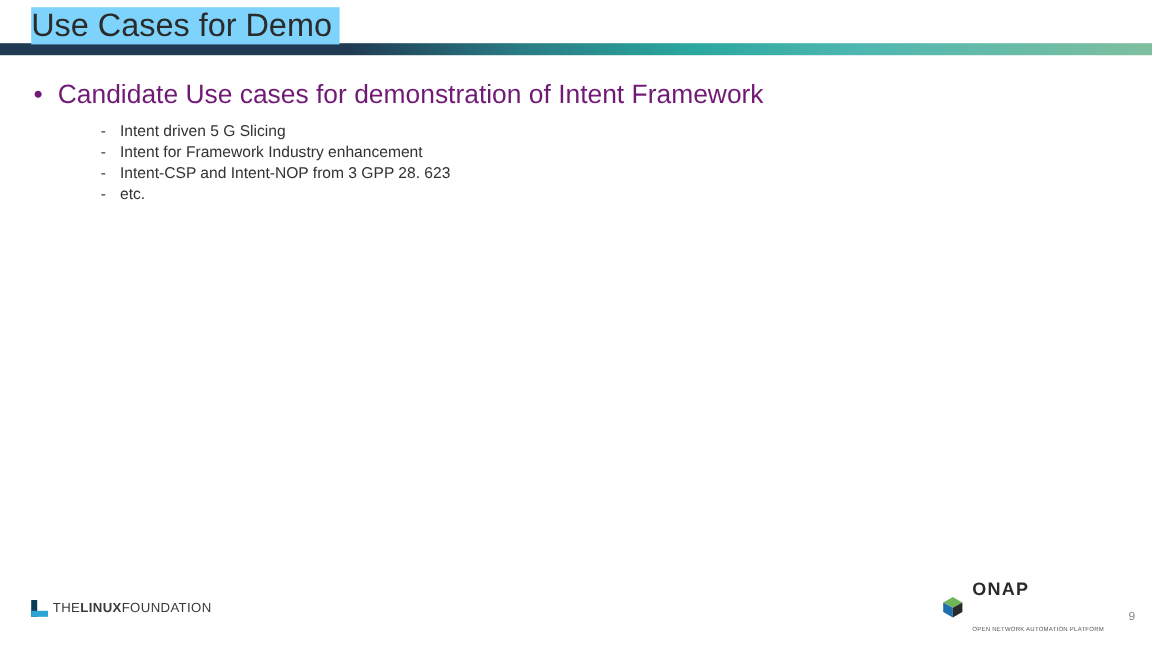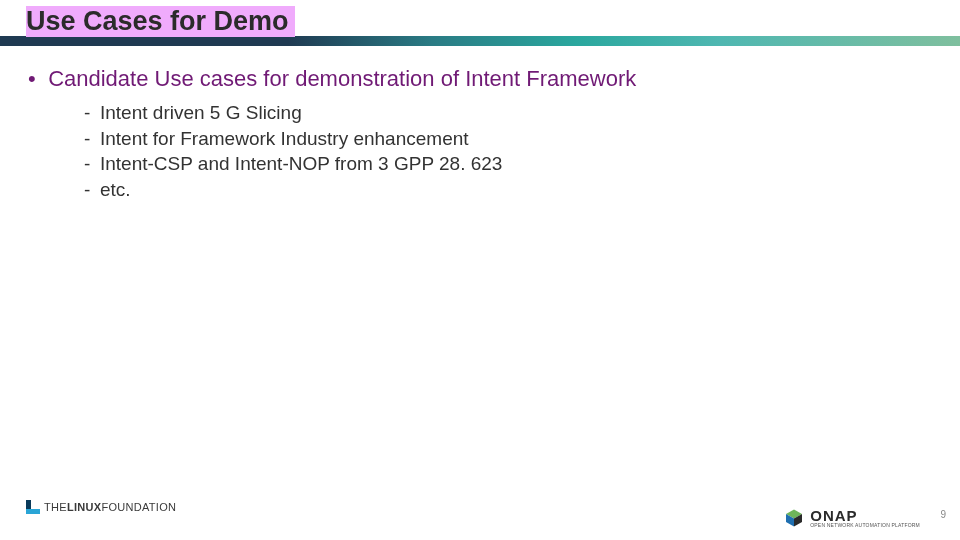--- a/index.html
+++ b/index.html
@@ -30,23 +30,23 @@
       #2a7b84 45%,
       #2aa79e 60%,
       #4FB7B1 75%,
       #7fbf9e 100%);
   }
   .title-text {
     position: absolute;
     left: 26px;
     top: 6px;
     font-size: 27px;
-    font-weight: 700;
+    font-weight: 400;
     color: #2b2b2b;
-    background: #f0abfc;
+    background: #7dd3fc;
     padding-right: 6px;
     z-index: 2;
   }
   .content {
     padding: 22px 28px 0 28px;
   }
   .lead {
     font-size: 22px;
     color: #701a75;
     margin: 0 0 8px 0;
@@ -54,21 +54,21 @@
   .lead .bullet-dot {
     display: inline-block;
     width: 14px;
   }
   ul.sub {
     list-style: none;
     margin: 0;
     padding: 0 0 0 56px;
   }
   ul.sub li {
-    font-size: 19px;
+    font-size: 13px;
     color: #333;
     line-height: 1.35;
     position: relative;
     padding-left: 16px;
   }
   ul.sub li::before {
     content: "-";
     position: absolute;
     left: 0;
     color: #333;
@@ -123,20 +123,21 @@
     gap: 6px;
   }
   .onap-cube {
     width: 20px;
     height: 20px;
   }
   .onap-text {
     display: flex;
     flex-direction: column;
     line-height: 1;
+    gap: 24px;
   }
   .onap-text .big {
     font-size: 15px;
     font-weight: 700;
     letter-spacing: 1px;
     color: #2b2b2b;
   }
   .onap-text .small {
     font-size: 5px;
     letter-spacing: 0.2px;

